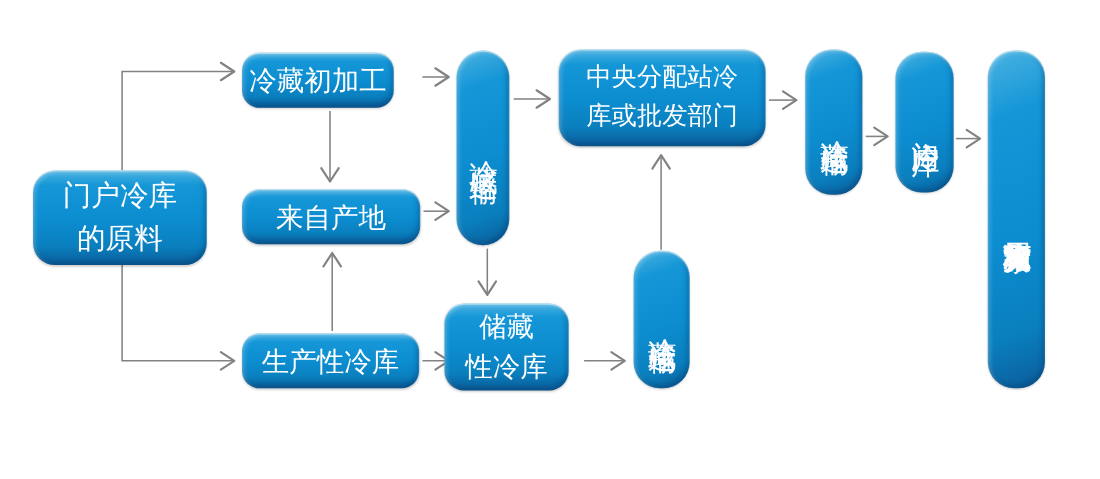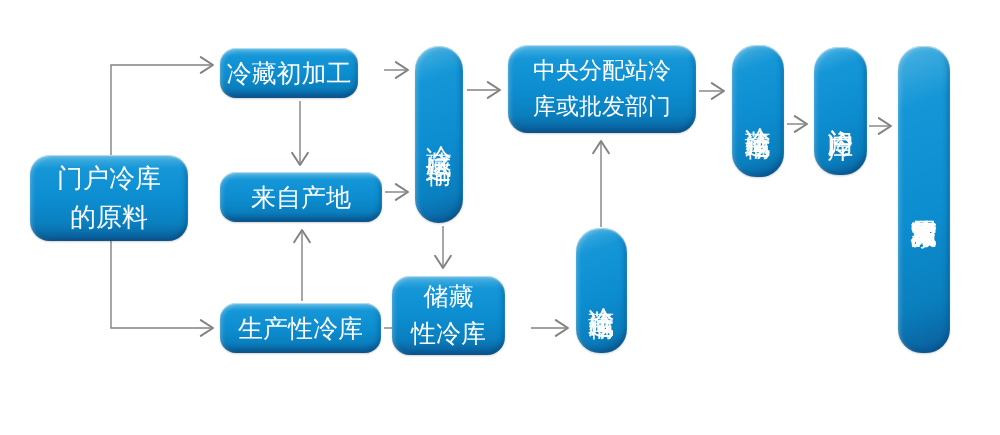--- a/index.html
+++ b/index.html
@@ -29,21 +29,21 @@
     writing-mode:vertical-rl;text-orientation:upright;
     border-radius:24px;font-size:26px;letter-spacing:5px;
     background:linear-gradient(160deg,#4ab2e1 0%,#1496d7 20%,#0c8dd0 55%,#0a7fbe 82%,#0b629f 97%,#0a578f 100%);
   }
   
   #n-source{left:30px;top:155px;width:158px;height:86px;border-radius:20px;font-size:26px;line-height:1.5;}
   #n-initial{left:220px;top:48px;width:138px;height:50px;}
   #n-production{left:220px;top:172px;width:162px;height:50px;}
   #n-precool{left:220px;top:303px;width:161px;height:50px;}
   #n-transport1{left:415px;top:46px;width:48px;height:177px;}
-  #n-storage{left:392px;top:276px;width:113px;height:79px;border-radius:18px;font-size:25px;line-height:1.45;}
+  #n-storage{left:404px;top:276px;width:113px;height:79px;border-radius:18px;font-size:25px;line-height:1.45;}
   #n-central{left:508px;top:45px;width:188px;height:88px;border-radius:20px;font-size:23px;line-height:1.55;}
   #n-transport2{left:576px;top:228px;width:51px;height:125px;letter-spacing:2px;}
   #n-transport3{left:732px;top:45px;width:52px;height:132px;letter-spacing:2px;}
   #n-gateway{left:814px;top:47px;width:53px;height:128px;letter-spacing:2px;}
   #n-final{left:898px;top:46px;width:52px;height:307px;letter-spacing:0;}
 </style>
 </head>
 <body>
 
 <div id="canvas">

